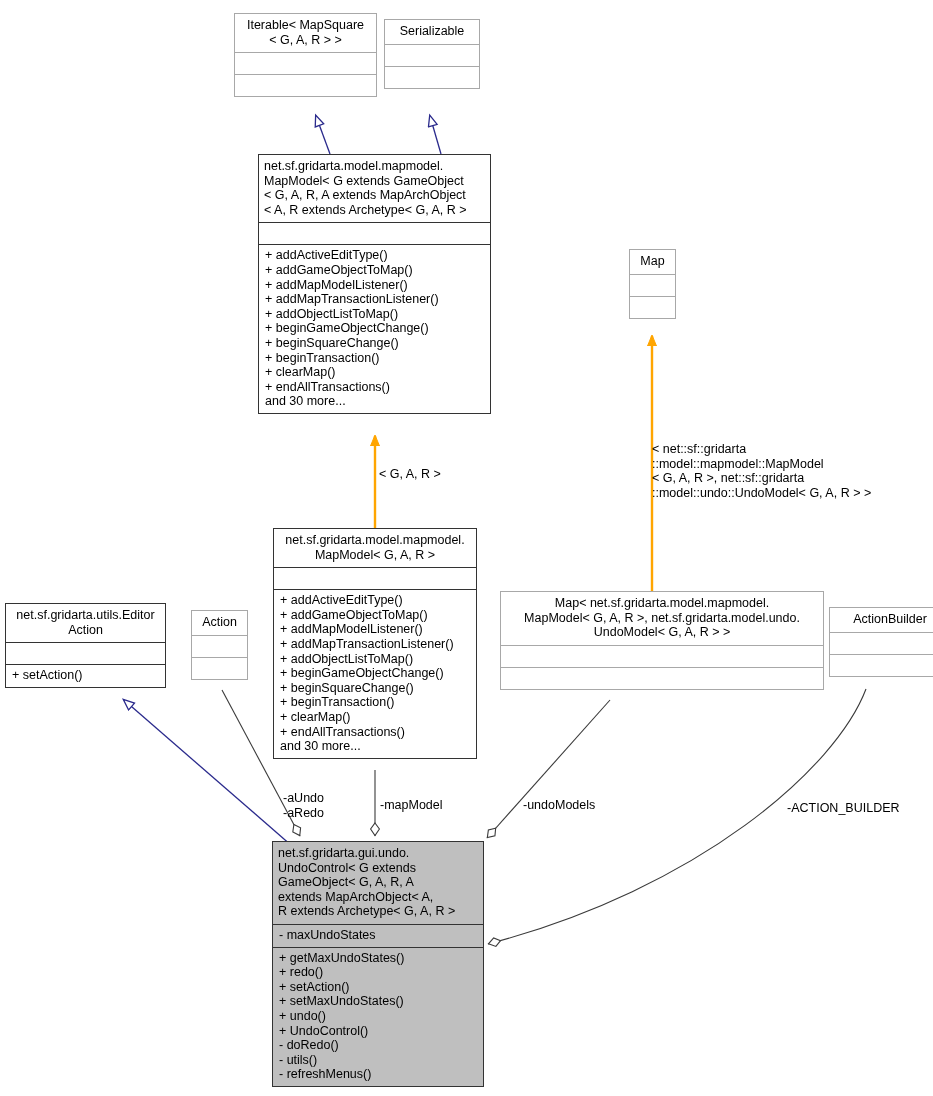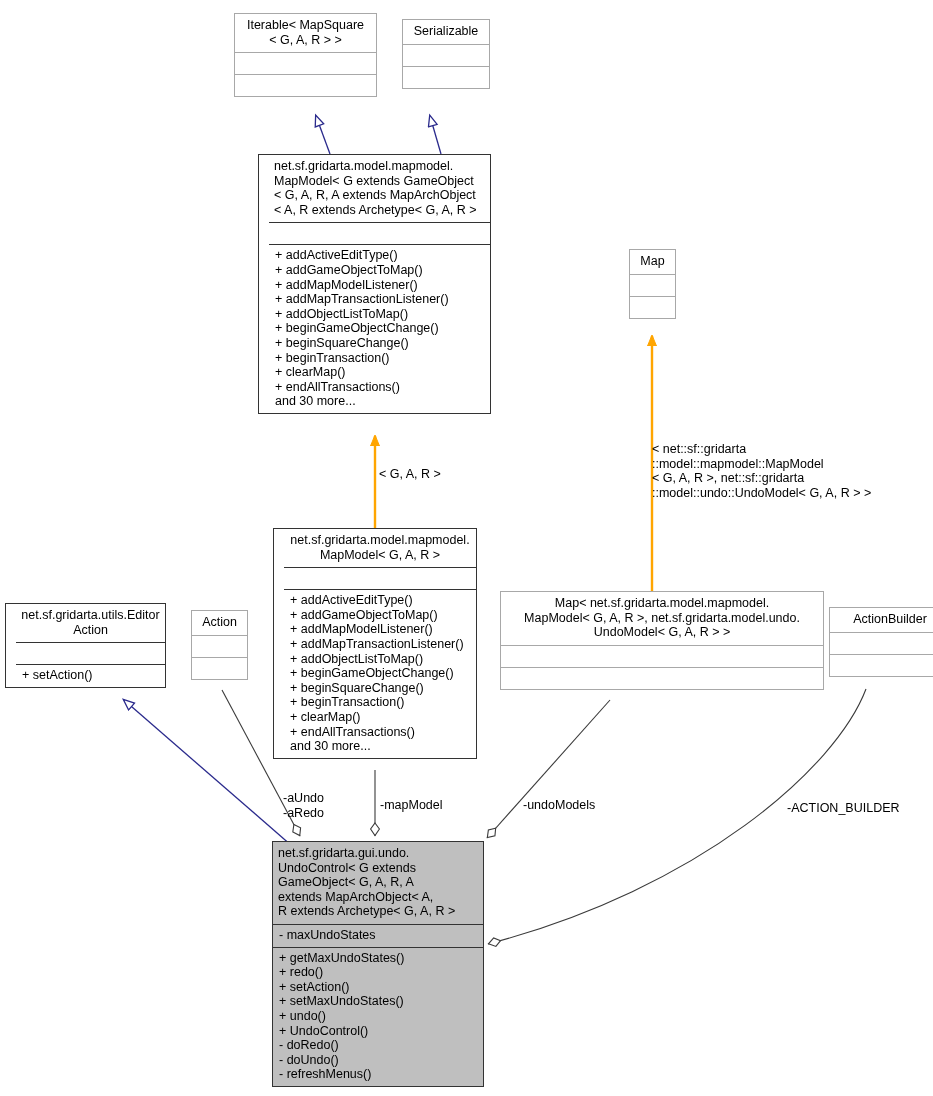--- a/index.html
+++ b/index.html
@@ -32,21 +32,20 @@
     position: absolute;
     box-sizing: border-box;
     background: #ffffff;
     border: 1px solid #a8a8a8;
     font-size: 12.5px;
     line-height: 14.6px;
     color: #000000;
   }
   .uml-node.dark {
     border-color: #333333;
-    padding-left: 10px;
   }
   .uml-node.highlight {
     background: #bfbfbf;
     border-color: #333333;
   }
   .uml-name {
     box-sizing: border-box;
     padding: 4px 5px 5px 5px;
     text-align: center;
     white-space: pre-line;
@@ -125,21 +124,21 @@
 
   <div class="uml-node" style="left:234px; top:5px; width:143px;">
     <div class="uml-name">Iterable&lt; MapSquare
 &lt; G, A, R &gt; &gt;</div>
     <div class="uml-sep"></div>
     <div class="uml-attrs uml-empty"></div>
     <div class="uml-sep"></div>
     <div class="uml-ops uml-empty"></div>
   </div>
 
-  <div class="uml-node" style="left:402px; top:11px; width:88px;">
+  <div class="uml-node" style="left:384px; top:11px; width:96px;">
     <div class="uml-name">Serializable</div>
     <div class="uml-sep"></div>
     <div class="uml-attrs uml-empty"></div>
     <div class="uml-sep"></div>
     <div class="uml-ops uml-empty"></div>
   </div>
 
   <div class="uml-node dark" style="left:258px; top:146px; width:233px;">
     <div class="uml-name left">net.sf.gridarta.model.mapmodel.
 MapModel&lt; G extends GameObject
@@ -232,21 +231,21 @@
     <div class="uml-sep"></div>
     <div class="uml-attrs">- maxUndoStates</div>
     <div class="uml-sep"></div>
     <div class="uml-ops">+ getMaxUndoStates()
 + redo()
 + setAction()
 + setMaxUndoStates()
 + undo()
 + UndoControl()
 - doRedo()
-- doUndo()
+- utils()
 - refreshMenus()</div>
   </div>
 
   <div class="edge-label" style="left:379px; top:459px;">&lt; G, A, R &gt;</div>
 
   <div class="edge-label" style="left:652px; top:434px;"> &lt; net::sf::gridarta
 ::model::mapmodel::MapModel
 &lt; G, A, R &gt;, net::sf::gridarta
 ::model::undo::UndoModel&lt; G, A, R &gt; &gt;</div>
 

